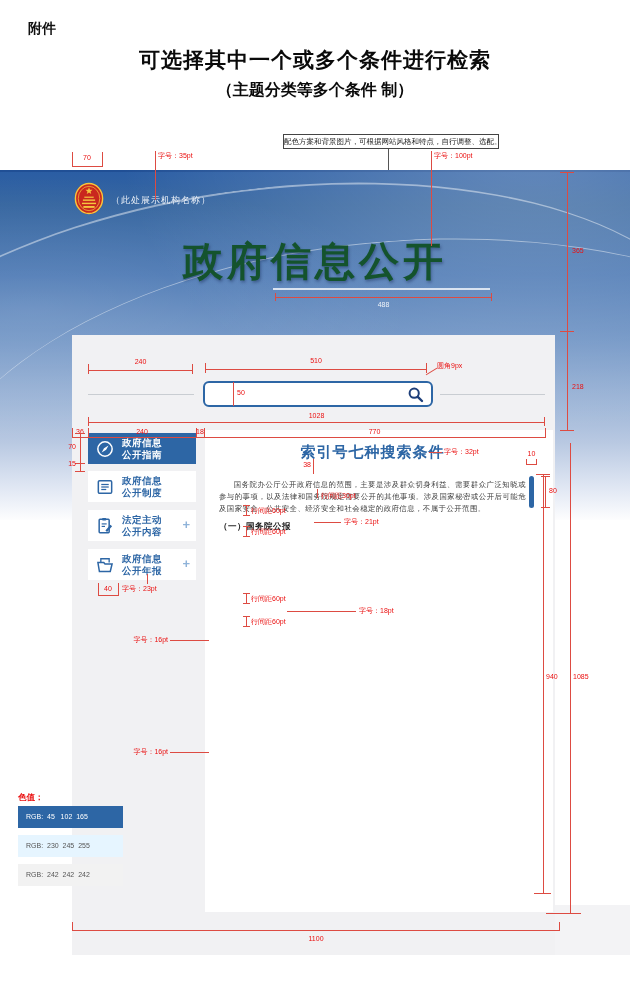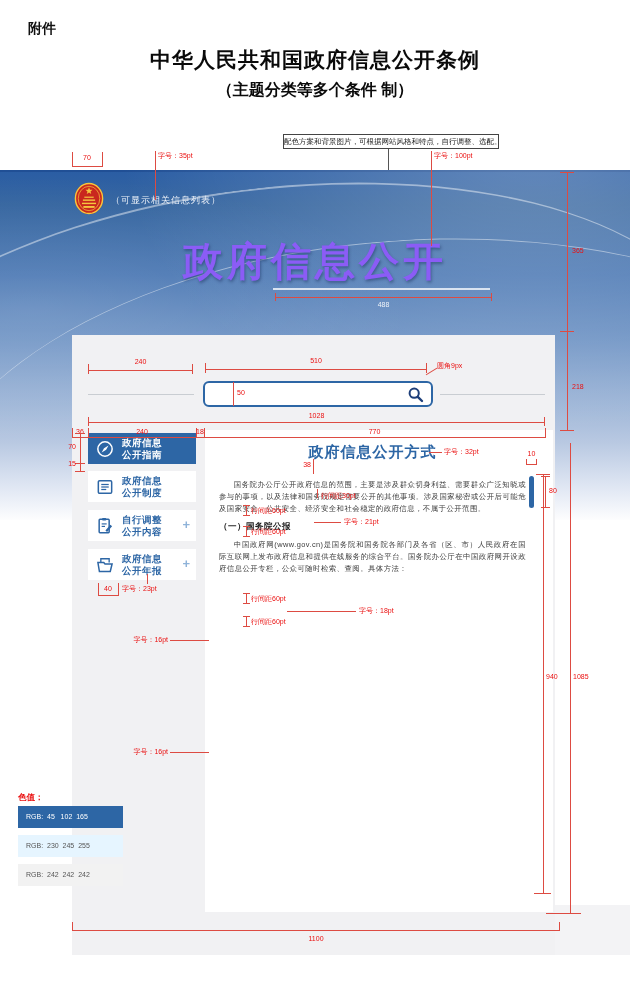--- a/index.html
+++ b/index.html
@@ -17,21 +17,21 @@
   .banner{left:0;top:170px;width:630px;height:350px;overflow:hidden;
     background:linear-gradient(180deg,#2a5da4 0%,#35659f 10%,#4a77b3 30%,#6e93c4 48%,#93aed3 62%,#b9c9e2 78%,#e4eaf5 92%,#fdfdfe 100%);
     box-shadow:inset 0 2px 0 #204f95;}
   .banner .glow{position:absolute;left:0;top:0;width:100%;height:100%;
     background:radial-gradient(ellipse at 85% -10%, rgba(255,255,255,.28), transparent 55%),
                radial-gradient(ellipse at 5% 40%, rgba(255,255,255,.12), transparent 45%);}
   .wave{position:absolute;border-radius:50%;border-top:2px solid rgba(255,255,255,.45);}
   .w1{left:-180px;top:18px;width:900px;height:420px;transform:rotate(-7deg);}
   .w2{left:-80px;top:70px;width:980px;height:520px;transform:rotate(-4deg);border-top-width:1px;}
   .org-name{left:111px;top:194px;font-size:9px;color:#edf2f9;letter-spacing:1px;}
-  .banner-title{left:0;top:234px;width:630px;text-align:center;color:#8b5cf6;font-weight:bold;
+  .banner-title{left:0;top:234px;width:630px;text-align:center;color:#14532d;font-weight:bold;
     font-size:40px;letter-spacing:4px;text-shadow:1px 2px 3px rgba(5,20,60,.35);}
   .title-underline{left:273px;top:288px;width:217px;height:2px;background:#d9e3f1;}
   
   .gray-panel{left:72px;top:335px;width:483px;height:620px;background:#f1f1f3;}
   .gray-strip{left:555px;top:905px;width:75px;height:50px;background:#f3f3f5;}
   .hr-gray{position:absolute;height:0;border-top:1px solid #c9cdd2;}
   .search-box{left:203px;top:381px;width:230px;height:26px;background:#fff;border:2px solid #2d66a5;border-radius:6px;box-sizing:border-box;}
   .search-box input{position:absolute;left:6px;top:2px;width:190px;height:18px;border:0;outline:0;background:transparent;font-size:9px;}
   .search-btn{position:absolute;right:7px;top:4px;width:16px;height:16px;cursor:pointer;}
   
@@ -63,41 +63,41 @@
   .swatch{position:absolute;left:18px;width:105px;height:22px;font-size:7px;line-height:22px;padding-left:8px;
           box-sizing:border-box;white-space:pre;color:#555;}
   .sw1{top:806px;background:#2d66a5;color:#fff;}
   .sw2{top:835px;background:#e6f5ff;}
   .sw3{top:864px;background:#f2f2f2;}
 </style>
 </head>
 <body>
 
 <div class="abs attach">附件</div>
-<div class="abs doc-title">中华人民共和国政府信息公开条例</div>
+<div class="abs doc-title">可选择其中一个或多个条件进行检索</div>
 <div class="abs doc-sub">（主题分类等多个条件 制）</div>
 <div class="abs note-box">配色方案和背景图片，可根据网站风格和特点，自行调整、选配。</div>
 <div class="abs note-leader"></div>
 
 <div class="abs banner">
   <div class="glow"></div>
   <div class="wave w1"></div>
   <div class="wave w2"></div>
 </div>
 <svg class="abs" style="left:74px;top:182px;" width="30" height="33" viewBox="0 0 64 70">
   <ellipse cx="32" cy="35" rx="30" ry="33" fill="#c9281e"></ellipse>
   <ellipse cx="32" cy="35" rx="29" ry="32" fill="none" stroke="#f5c73e" stroke-width="3"></ellipse>
   <ellipse cx="32" cy="35" rx="23" ry="26" fill="none" stroke="#f5c73e" stroke-width="1.5"></ellipse>
   <polygon fill="#f5c73e" points="32,11 34,16.5 39.5,16.5 35.2,20 36.8,25.5 32,22.2 27.2,25.5 28.8,20 24.5,16.5 30,16.5"></polygon>
   <rect x="22" y="31" width="20" height="2.5" fill="#f5c73e"></rect>
   <rect x="19" y="37" width="26" height="3" fill="#f5c73e"></rect>
   <rect x="17" y="44" width="30" height="3" fill="#f5c73e"></rect>
   <rect x="20" y="51" width="24" height="4" fill="#f5c73e"></rect>
 </svg>
-<div class="abs org-name">（可显示相关信息列表）</div>
+<div class="abs org-name">（此处展示机构名称）</div>
 <div class="abs banner-title">政府信息公开</div>
 <div class="abs title-underline"></div>
 
 <div class="abs gray-panel"></div>
 <div class="abs gray-strip"></div>
 
 <div class="hr-gray" style="left:88px;top:394px;width:106px;"></div>
 <div class="abs search-box">
   <input value="" style="">
   <svg class="search-btn" viewBox="0 0 16 16">
@@ -137,44 +137,43 @@
   <span class="nav-icon">
     <svg width="20" height="20" viewBox="0 0 24 24">
         <rect x="5" y="4" width="12" height="16" rx="1" fill="none" stroke="currentColor" stroke-width="1.8"></rect>
         <rect x="8.5" y="2.5" width="5" height="3" rx="1" fill="currentColor"></rect>
         <line x1="8" y1="9.5" x2="14" y2="9.5" stroke="currentColor" stroke-width="1.4"></line>
         <line x1="8" y1="12.5" x2="12" y2="12.5" stroke="currentColor" stroke-width="1.4"></line>
         <path d="M12.5 17.5 L18.5 10.5 L20.5 12.2 L14.5 19.2 Z" fill="currentColor"></path>
       </svg>
   </span>
   <span class="nav-label">
-    <span style="display:block">自行调整</span>
+    <span style="display:block">法定主动</span>
     <span style="display:block">公开内容</span>
   </span>
   <span class="plus">+</span>
 </div>
 <div class="nav-item" style="top:549px;">
   <span class="nav-icon">
     <svg width="20" height="20" viewBox="0 0 24 24">
         <path d="M7 9 V4.5 h10 v4.5" fill="none" stroke="currentColor" stroke-width="1.6"></path>
         <path d="M3.5 9 h7 l1.5 1.8 h8.5 l-2.2 9 h-13 Z" fill="none" stroke="currentColor" stroke-width="1.8"></path>
       </svg>
   </span>
   <span class="nav-label">
     <span style="display:block">政府信息</span>
     <span style="display:block">公开年报</span>
   </span>
   <span class="plus">+</span>
 </div>
 
 <div class="abs cpanel">
-  <div class="ctitle">政府信息公开方式</div>
+  <div class="ctitle">索引号七种搜索条件</div>
   <p>国务院办公厅公开政府信息的范围，主要是涉及群众切身利益、需要群众广泛知晓或参与的事项，以及法律和国务院规定需要公开的其他事项。涉及国家秘密或公开后可能危及国家安全、公共安全、经济安全和社会稳定的政府信息，不属于公开范围。</p>
   <h3>（一）国务院公报</h3>
-  <p>中国政府网(www.gov.cn)是国务院和国务院各部门及各省（区、市）人民政府在国际互联网上发布政府信息和提供在线服务的综合平台。国务院办公厅在中国政府网开设政府信息公开专栏，公众可随时检索、查阅。具体方法：</p>
 </div>
 <div class="abs scrollbar"></div>
 
 <div>
 
   <div class="rbracket" style="left:72px;top:152px;width:29px;height:14px;"></div>
   <div class="rl c" style="left:72px;top:154px;width:30px;">70</div>
   <div class="rv" style="left:155px;top:151px;height:49px;"></div>
   <div class="rl" style="left:158px;top:152px;">字号：35pt</div>
   <div class="rv" style="left:431px;top:151px;height:95px;"></div>

